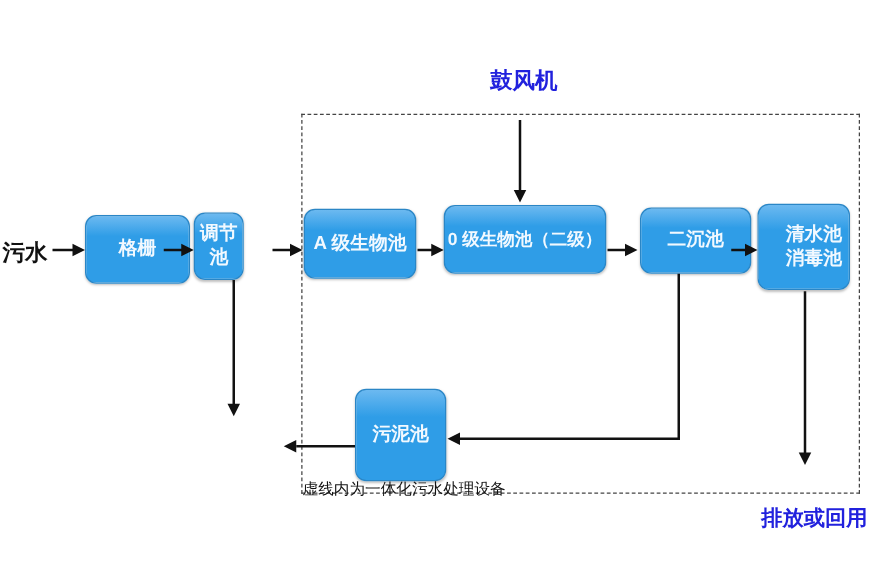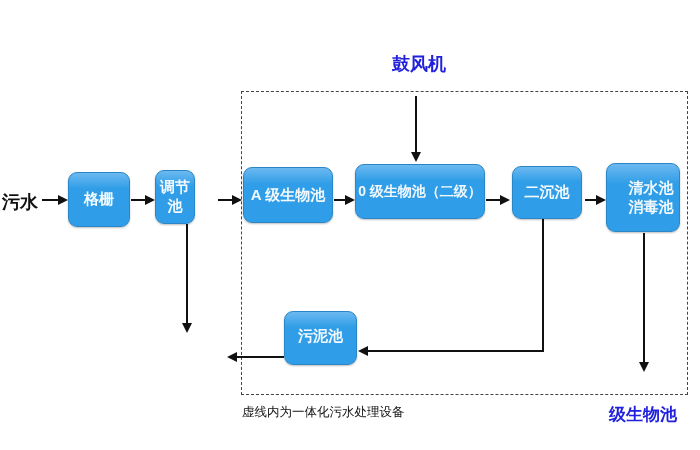--- a/index.html
+++ b/index.html
@@ -53,21 +53,21 @@
 
   <div class="dashed-rect" style="left:241px;top:91px;width:445px;height:302px;"></div>
 
   <div class="lbl lbl-black" style="left:2px;top:190px;">污水</div>
 
   <div>
     <div class="hline" style="left:42px;top:199px;width:17px;"></div>
     <div class="head-right" style="left:58px;top:195px;"></div>
   </div>
 
-  <div class="box" style="left:68px;top:172px;width:62px;height:55px;">
+  <div class="box" style="left:68px;top:172px;width:84px;height:55px;">
     <span>格栅</span>
   </div>
 
   <div>
     <div class="hline" style="left:131px;top:199px;width:15px;"></div>
     <div class="head-right" style="left:145px;top:195px;"></div>
   </div>
 
   <div class="box" style="left:155px;top:170px;width:40px;height:54px;">
     <span>调节池</span>
@@ -89,21 +89,21 @@
 
   <div class="box" style="left:355px;top:164px;width:130px;height:55px;font-size:14px;">
     <span>0 级生物池（二级）</span>
   </div>
 
   <div>
     <div class="hline" style="left:486px;top:199px;width:15px;"></div>
     <div class="head-right" style="left:500px;top:195px;"></div>
   </div>
 
-  <div class="box" style="left:512px;top:166px;width:70px;height:53px;">
+  <div class="box" style="left:512px;top:166px;width:89px;height:53px;">
     <span>二沉池</span>
   </div>
 
   <div>
     <div class="hline" style="left:585px;top:199px;width:12px;"></div>
     <div class="head-right" style="left:596px;top:195px;"></div>
   </div>
 
   <div class="box" style="left:606px;top:163px;width:74px;height:69px;padding-left:16px;">
     <span>清水池</span>
@@ -114,38 +114,38 @@
   <div>
     <div class="vline" style="left:415px;top:96px;height:57px;"></div>
     <div class="head-down" style="left:411px;top:152px;"></div>
   </div>
 
   <div>
     <div class="vline" style="left:186px;top:224px;height:100px;"></div>
     <div class="head-down" style="left:182px;top:323px;"></div>
   </div>
 
-  <div class="box" style="left:284px;top:311px;width:73px;height:54px;font-family:Liberation Mono, monospace;">
+  <div class="box" style="left:284px;top:311px;width:73px;height:74px;">
     <span>污泥池</span>
   </div>
 
   <div>
     <div class="vline" style="left:542px;top:219px;height:133px;"></div>
     <div class="hline" style="left:367px;top:350px;width:177px;"></div>
     <div class="head-left" style="left:358px;top:346px;"></div>
   </div>
 
   <div>
     <div class="hline" style="left:237px;top:356px;width:47px;"></div>
     <div class="head-left" style="left:227px;top:352px;"></div>
   </div>
 
 
   <div>
     <div class="vline" style="left:643px;top:233px;height:131px;"></div>
     <div class="head-down" style="left:639px;top:362px;"></div>
   </div>
 
-  <div class="lbl lbl-caption" style="left:242px;top:404px;text-align:right;">虚线内为一体化污水处理设备</div>
+  <div class="lbl lbl-caption" style="left:242px;top:383px;text-align:right;">虚线内为一体化污水处理设备</div>
 
-  <div class="lbl lbl-blue" style="left:609px;top:403px;font-size:17px;">级生物池</div>
+  <div class="lbl lbl-blue" style="left:609px;top:403px;font-size:17px;">排放或回用</div>
 
 </div>
 
 </body></html>

